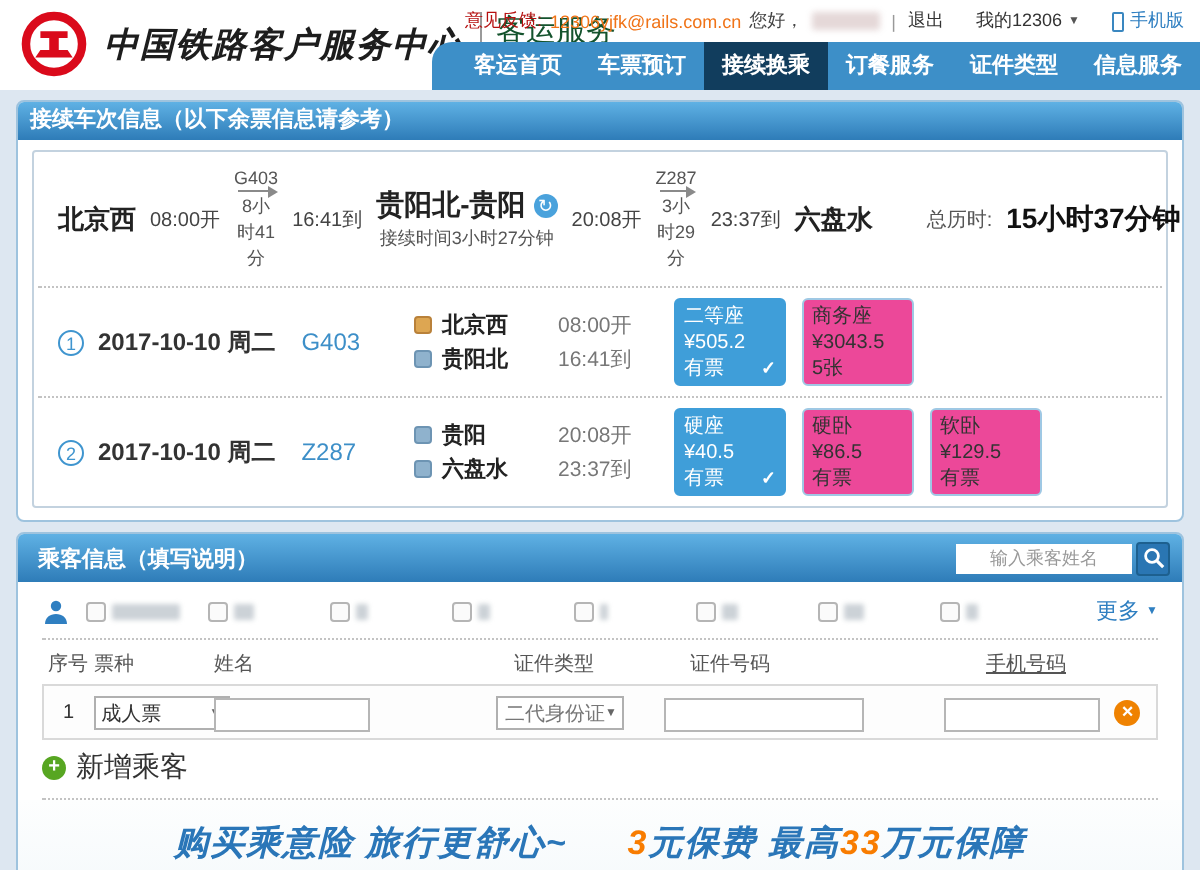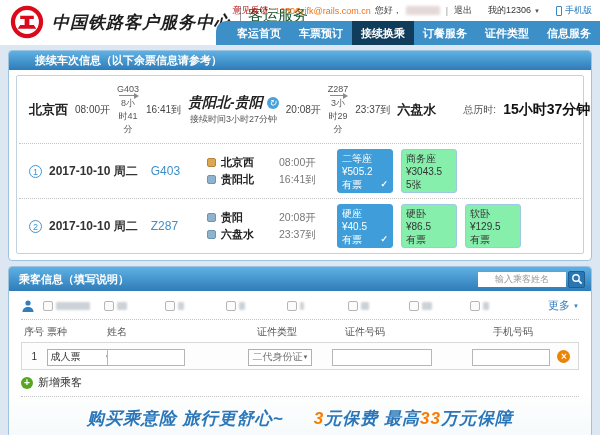--- a/index.html
+++ b/index.html
@@ -29,36 +29,36 @@
   .nav { position:absolute; right:0; top:21px; height:24px; display:flex; align-items:stretch;
          background:#3d8fc8; border-radius:10px 0 0 0; padding-left:12px; }
   .nav-item { line-height:24px; padding:0 9px; color:#fff; font-size:11px; font-weight:bold;
               text-decoration:none; cursor:pointer; white-space:nowrap; }
   .nav-item.active { background:#113d5d; }
 
   
   .page { padding:5px 8px 0; }
   .panel { background:#fff; border:1px solid #9ec3de; border-radius:4px; overflow:hidden; }
   .panel-hd { background:linear-gradient(#5fb1e4,#2e7cb8); color:#fff; font-size:11px; font-weight:bold; }
-  .hd1 { height:19px; line-height:19px; padding-left:26px; }
+  .hd1 { height:19px; line-height:19px; padding-left:6px; }
   .hd2 { height:24px; display:flex; align-items:center; padding:0 6px 0 10px; }
   .dotted { border-top:1px dotted #c3c3c3; margin:0 2px; }
 
   
   .panelA .panel-bd { padding:5px 7px 6px; }
   .journey-box { border:1px solid #c3d2df; border-radius:2px; background:#fff; }
   .summary { display:flex; align-items:center; gap:7px; padding:8px 12px 7px; }
   .st { font-size:13px; font-weight:bold; color:#222; white-space:nowrap; }
   .tm { font-size:10px; color:#444; white-space:nowrap; }
   .arrow { width:62px; text-align:center; font-size:9px; color:#555; }
   .a-line { height:1px; background:#8a8a8a; position:relative; margin:1px 2px; }
   .a-line::after { content:""; position:absolute; right:-2px; top:-2.5px;
                    border-left:5px solid #8a8a8a; border-top:3px solid transparent; border-bottom:3px solid transparent; }
   .transfer { text-align:center; }
-  .t-top { display:flex; align-items:center; gap:4px; justify-content:center;font-style:italic; }
+  .t-top { display:flex; align-items:center; gap:4px; justify-content:center; }
   .st-lg { font-size:14px; font-weight:bold; color:#222; white-space:nowrap; }
   .transfer-icon { width:12px; height:12px; border-radius:50%; background:#4aa2dc; color:#fff;
                    font-size:9px; line-height:12px; text-align:center; display:inline-block; }
   .t-note { font-size:9px; color:#555; margin-top:1px; white-space:nowrap; }
   .total-label { font-size:10px; color:#555; margin-left:20px; white-space:nowrap; }
   .total-val { font-size:14px; font-weight:bold; color:#111; white-space:nowrap; }
 
   .train-row { display:flex; align-items:center; padding:5px 12px; min-height:50px; }
   .tr-left { width:178px; display:flex; align-items:center; gap:7px; }
   .circle-no { width:13px; height:13px; border:1px solid #3f95cf; border-radius:50%; color:#3f95cf;
@@ -66,21 +66,21 @@
   .tr-date { font-size:12px; font-weight:bold; color:#333; white-space:nowrap; }
   .tr-code { font-size:12px; color:#3d8fc8; text-decoration:none; cursor:pointer; margin-left:6px; }
   .tr-stations { width:126px; }
   .st-line { display:flex; align-items:center; margin:2px 0; }
   .st-ico { width:9px; height:9px; border-radius:2px; display:inline-block; margin-right:5px; flex:none; }
   .st-ico.dep { background:#dda652; border:1px solid #b9813a; }
   .st-ico.arr { background:#8fb2cd; border:1px solid #6d94b3; }
   .st-name { font-size:11px; font-weight:bold; color:#222; width:48px; white-space:nowrap; }
   .st-time { font-size:10.5px; color:#777; margin-left:10px; white-space:nowrap; }
   .tr-seats { display:flex; gap:8px; margin-left:4px; }
-  .seat { width:56px; height:44px; border:1px solid #9fc8e4; border-radius:3px; background:#86efac;
+  .seat { width:56px; height:44px; border:1px solid #9fc8e4; border-radius:3px; background:#ec4899;
           font-size:10px; color:#333; padding:2px 4px 1px; line-height:13px; cursor:pointer; position:relative; }
   .seat.selected { background:#3f9ed9; border-color:#3f9ed9; color:#fff; }
   .seat-status { display:flex; justify-content:space-between; align-items:center; }
   .check { font-size:9px; font-weight:bold; }
 
   
   .panelB { margin-top:5px; }
   .hd2 .hd-title { flex:1; }
   .search { display:flex; align-items:center; gap:2px; }
   .search input { width:88px; height:15px; border:1px solid #fff; font-size:9px; padding:0 16px; color:#333; }
@@ -93,35 +93,35 @@
   .chk .box { width:10px; height:10px; border:1px solid #b5b5b5; background:#fbfbfb; border-radius:2px; flex:none; }
   .blur { display:inline-block; height:8px; background:#ccd2d7; filter:blur(1.3px); border-radius:1px; }
   .w1{width:34px}.w2{width:10px}.w3{width:6px}.w4{width:6px}.w5{width:4px}.w6{width:8px}.w7{width:10px}.w8{width:6px}
   .more { margin-left:auto; color:#2f7fc1; font-size:11px; text-decoration:none; cursor:pointer;
           display:inline-flex; align-items:center; gap:3px; }
   .more .caret { color:#2f7fc1; }
 
   .ptable { margin:2px 12px 0; }
   .pt-head { display:flex; align-items:center; font-size:10px; color:#555; padding:3px 0 3px; }
   .pt-row { display:flex; align-items:center; height:28px; border:1px solid #d9d9d9; background:#fdfdfd; }
-  .c1{width:26px; text-align:center;} .c2{width:60px;} .c3{width:150px;} .c4{width:88px;} .c5{width:148px;} .c6{flex:1;} .c7{width:30px; display:flex; justify-content:center;}
+  .c1{width:26px; text-align:center;} .c2{width:60px;} .c3{width:150px;} .c4{width:88px;} .c5{width:148px;} .c6{flex:1;text-decoration:underline;} .c7{width:30px; display:flex; justify-content:center;}
   .pt-row .c1 { font-size:10px; color:#333; }
   .ddl { height:17px; border:1px solid #b0b0b0; background:#fff; font-size:10px; color:#333;
          display:inline-flex; align-items:center; justify-content:space-between; padding:0 3px; cursor:pointer; }
   .ddl .caret { font-size:6px; color:#666; }
   .ddl.ticket { width:68px; }
   .ddl.idtype { width:64px; color:#777; }
   .ti { height:17px; border:1px solid #b6b6b6; font-size:10px; padding:0 3px; background:#fff; }
   .ti.name { width:78px; } .ti.idno { width:100px; } .ti.phone { width:78px; }
   .del { width:13px; height:13px; border-radius:50%; background:#ef8201; color:#fff; font-size:10px;
          line-height:13px; text-align:center; font-weight:bold; cursor:pointer; }
   .add-row { padding:5px 12px 6px; display:flex; align-items:center; gap:5px; }
   .plus-icon { width:12px; height:12px; border-radius:50%; background:#57a622; color:#fff; font-size:10px;
                line-height:12px; text-align:center; font-weight:bold; }
-  .add-link { font-size:11px; color:#333; text-decoration:none; cursor:pointer; }
+  .add-link { font-size:14px; color:#333; text-decoration:none; cursor:pointer; }
 
   .insurance { padding:10px 0 7px; text-align:center; background:linear-gradient(#fdfefe,#f6fafc); }
   .ins-line { font-size:17px; font-weight:bold; font-style:italic; color:#2a76b8; letter-spacing:1px; white-space:nowrap; }
   .ins-line .orange { color:#f87c00; }
   .ins-gap { display:inline-block; width:30px; }
 </style>
 </head>
 <body>
 
 <div class="header">

